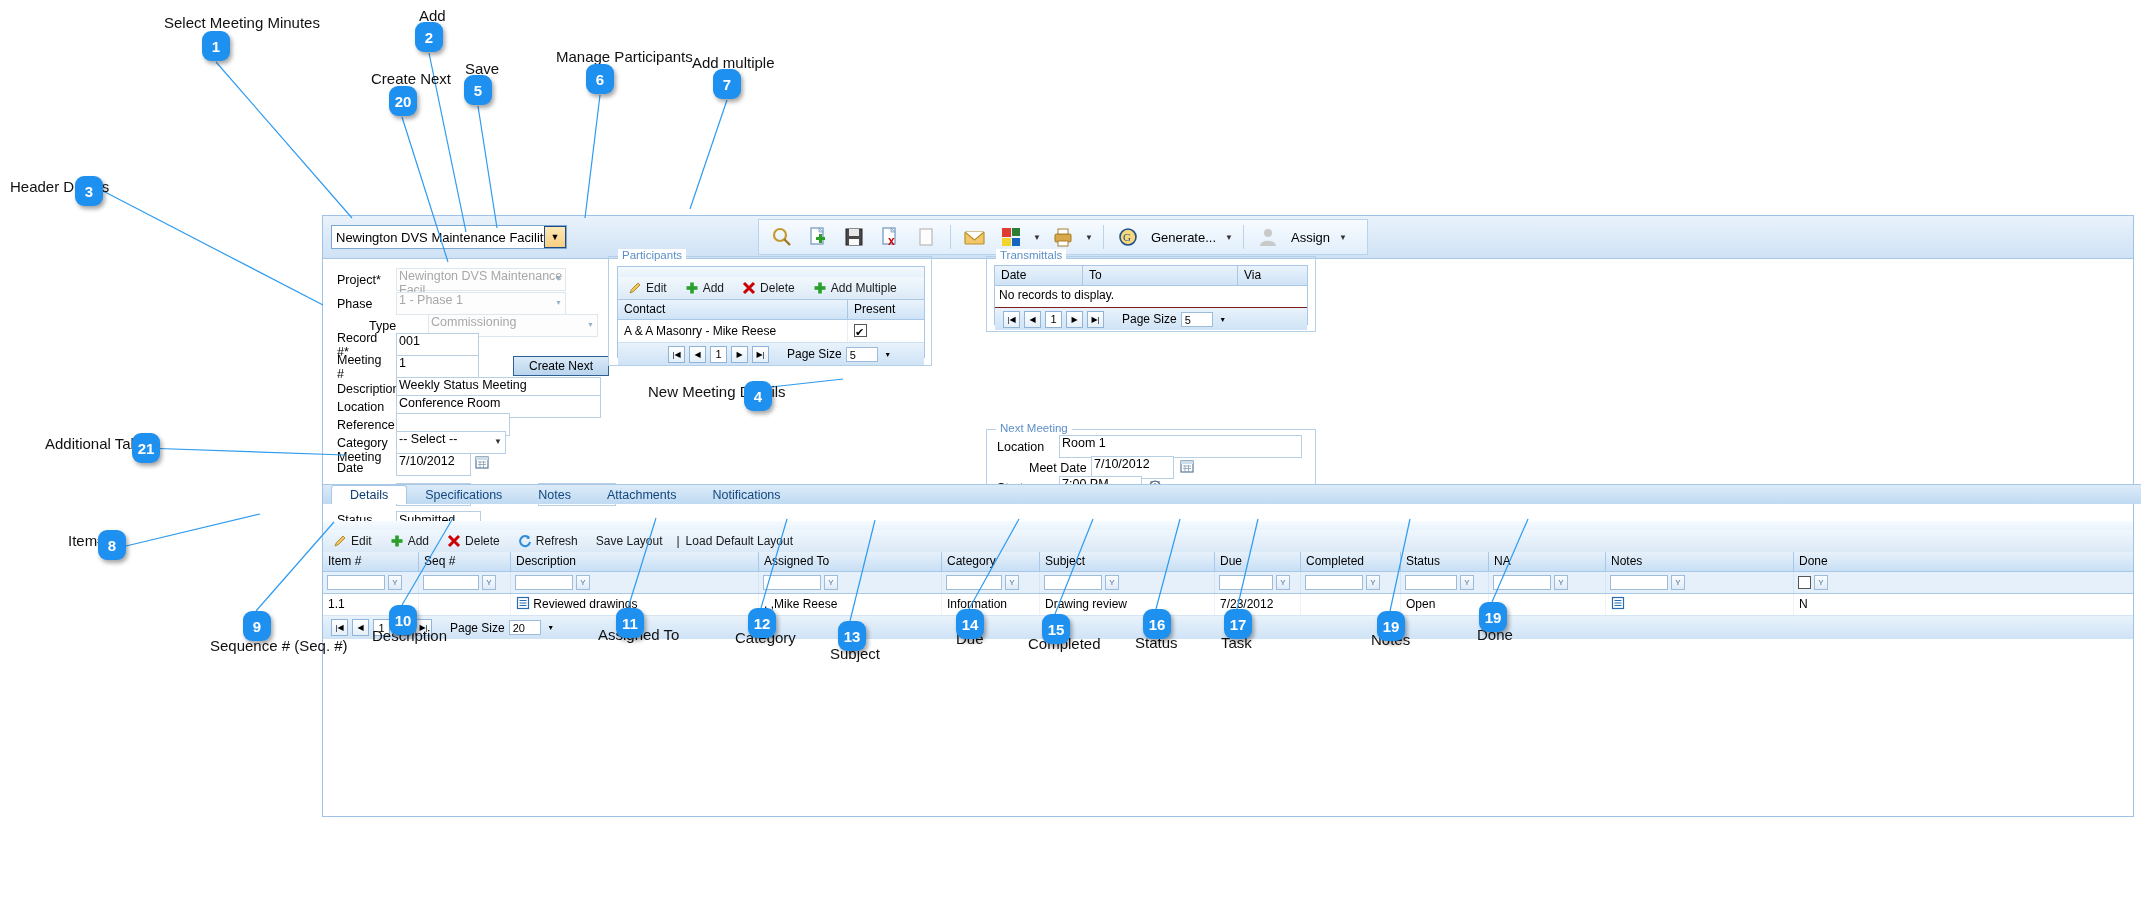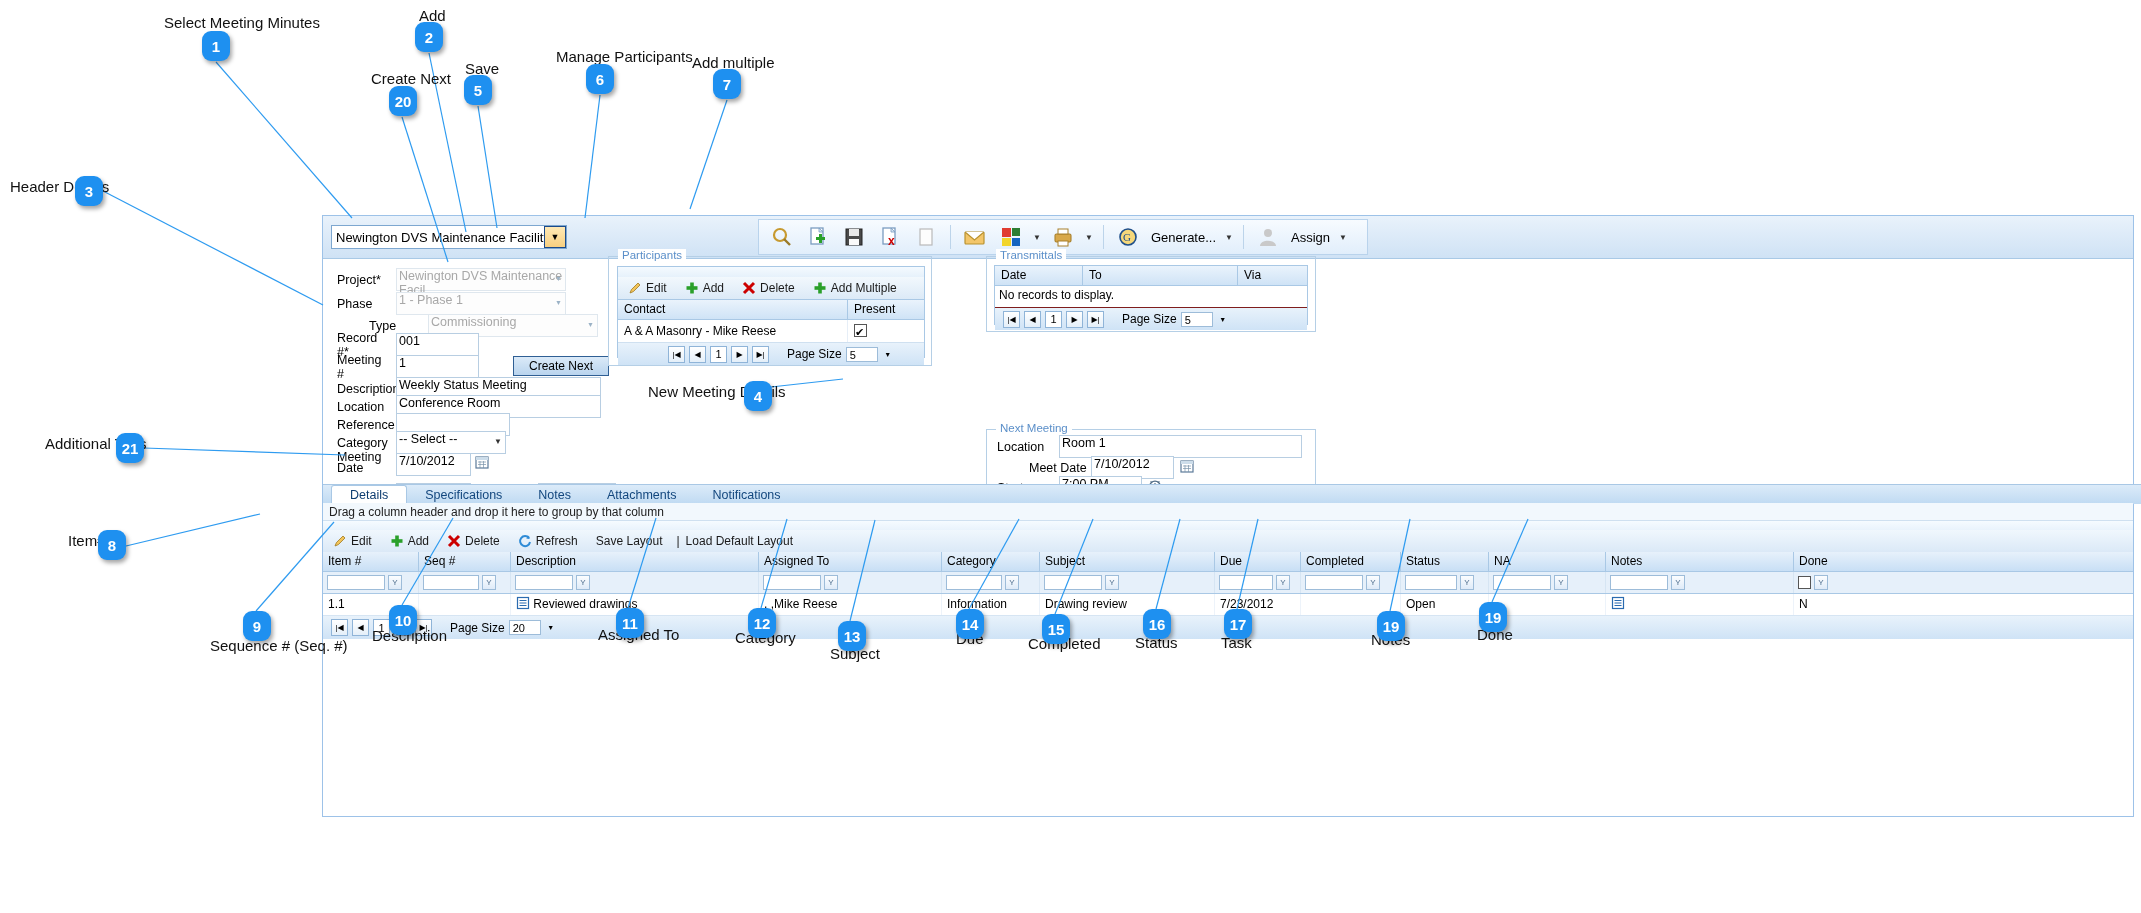--- a/index.html
+++ b/index.html
@@ -423,21 +423,20 @@
   </div>
 
   <div class="tabbar">
     <div class="tab active">Details</div>
     <div class="tab">Specifications</div>
     <div class="tab">Notes</div>
     <div class="tab">Attachments</div>
     <div class="tab">Notifications</div>
   </div>
 
-  <div class="dragzone">Drag a column header and drop it here to group by that column</div>
 
   <div class="dg">
     <div style="height:9px;background:linear-gradient(#f6fbff,#e9f3fc);"></div>
     <div class="gridtool" style="background:linear-gradient(#f0f7fd,#dbe9f7);">
       <div class="gt-item">
         <svg class="icon-sq" viewBox="0 0 14 14">
             <path d="M2 12 L3.4 8.6 L10 2 L12 4 L5.4 10.6 Z" fill="#f2c45a" stroke="#a07a20" stroke-width=".8"></path>
           </svg>
         <span>Edit</span>
       </div>
@@ -633,14 +632,14 @@
     <div class="anno-badge" style="left: 1143px; top: 609px;">16</div>
     <div class="anno-label" style="left: 1221px; top: 634px;">Task</div>
     <div class="anno-badge" style="left: 1224px; top: 609px;">17</div>
     <div class="anno-label" style="left: 1371px; top: 631px;">Notes</div>
     <div class="anno-badge" style="left: 1377px; top: 611px;">19</div>
     <div class="anno-label" style="left: 1477px; top: 626px;">Done</div>
     <div class="anno-badge" style="left: 1479px; top: 602px;">19</div>
     <div class="anno-label" style="left: 371px; top: 70px;">Create Next</div>
     <div class="anno-badge" style="left: 389px; top: 86px;">20</div>
     <div class="anno-label" style="left: 45px; top: 435px;">Additional Tabs</div>
-    <div class="anno-badge" style="left: 116px; top: 433px;">21</div>
+    <div class="anno-badge" style="left: 132px; top: 433px;">21</div>
   </div>
 
 </body></html>

